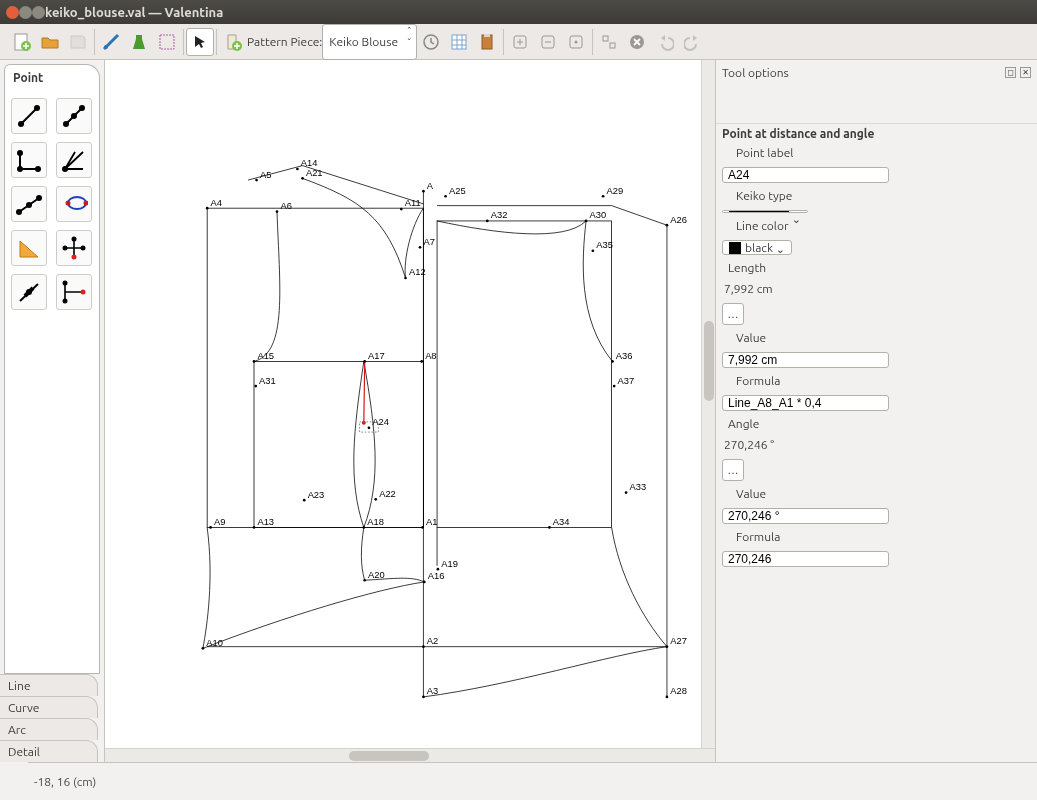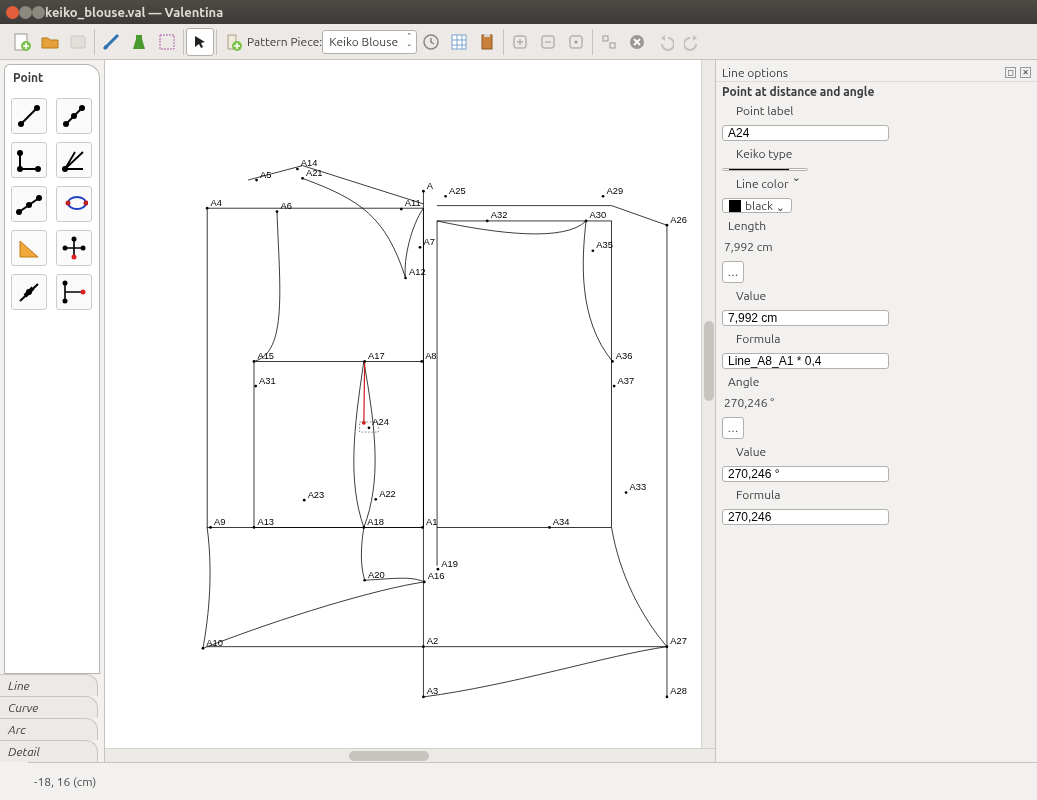--- a/index.html
+++ b/index.html
@@ -4,43 +4,43 @@
 <style>
 * { box-sizing: border-box; margin: 0; padding: 0; }
 body { font-family: "Ubuntu", "Segoe UI", sans-serif; font-size: 12px; color: #3c3c3c; background: #f2f1f0; width: 1037px; height: 800px; overflow: hidden; display: flex; flex-direction: column; }
 .titlebar { height: 24px; background: linear-gradient(#4c4b46,#3c3b37); display: flex; align-items: center; padding: 0 6px; color: #dfdbd2; font-size: 13px; font-weight: 600; }
 .tb-btn { width: 13px; height: 13px; border-radius: 50%; display: inline-block; }
 .tb-close { background: #e45e3c; } .tb-min { background: #8b8880; } .tb-max { background: #8b8880; }
 .toolbar { height: 36px; background: #ece9e6; border-bottom: 1px solid #c7c4c0; display: flex; align-items: center; padding: 0 8px; gap: 0; }
 .tbtn { width: 28px; height: 28px; display: flex; align-items: center; justify-content: center; border-radius: 3px; }
 .tsep { width: 1px; height: 26px; background: #c7c4c0; margin: 0 2px; }
 .tlabel { font-size: 12px; color: #3c3c3c; }
-.tselect { height: 24px; border: 1px solid #b3afaa; border-radius: 3px; background: #fff; padding: 0 18px 0 6px; font-size: 12px; position: relative; display: flex; align-items: center; min-width: 90px; }
+.tselect { height: 36px; border: 1px solid #b3afaa; border-radius: 3px; background: #fff; padding: 0 18px 0 6px; font-size: 12px; position: relative; display: flex; align-items: center; min-width: 90px; }
 .tselect::after { content: "⌃\A⌄"; white-space: pre; position: absolute; right: 4px; top: 0; font-size: 7px; line-height: 8px; text-align: center; }
 .content { flex: 1; display: flex; min-height: 0; }
 .leftpanel { width: 105px; background: #f2f1f0; display: flex; flex-direction: column; border-right: 1px solid #c7c4c0; }
 .tab-active { height: 26px; display: flex; align-items: center; padding: 0 8px; font-size: 12px; background: #fff; border: 1px solid #b9b5b0; border-bottom: none; border-radius: 6px 14px 0 0; margin: 4px 4px 0 4px; font-weight: 600; }
 .tab-body { flex: 1; background: #fff; border: 1px solid #b9b5b0; margin: 0 4px; border-top: none; padding: 8px 6px; }
 .toolgrid { display: grid; grid-template-columns: 1fr 1fr; gap: 8px; }
 .toolcell { width: 36px; height: 36px; border: 1px solid #cfccc7; border-radius: 3px; background: #fafafa; display: flex; align-items: center; justify-content: center; }
-.tabs-bottom { display: flex; flex-direction: column; font-style: italic; }
+.tabs-bottom { display: flex; flex-direction: column; }
 .btab { height: 22px; display: flex; align-items: center; padding: 0 8px; font-size: 12px; background: #ece9e6; border-top: 1px solid #c7c4c0; border-right: 1px solid #c7c4c0; border-radius: 0 12px 0 0; margin-right: 6px; }
 .canvas-wrap { flex: 1; position: relative; background: #fff; display: flex; flex-direction: column; }
 .canvas { flex: 1; position: relative; background: #fff; overflow: hidden; }
 svg.pattern { width: 100%; height: 100%; }
 .plabel { font-size: 11px; fill: #000; font-family: sans-serif; }
 .hscroll { height: 14px; background: #eceae7; border-top: 1px solid #d5d2cd; position: relative; }
 .hscroll::before { content: ""; position: absolute; left: 40%; top: 2px; width: 80px; height: 10px; background: #c8c5c0; border-radius: 5px; }
 .vscroll { width: 14px; background: #eceae7; border-left: 1px solid #d5d2cd; position: relative; }
 .vscroll::before { content: ""; position: absolute; top: 38%; left: 2px; height: 80px; width: 10px; background: #c8c5c0; border-radius: 5px; }
 .midrow { flex: 1; display: flex; min-height: 0; }
 .rightpanel { width: 322px; background: #f2f1f0; border-left: 1px solid #c7c4c0; display: flex; flex-direction: column; padding: 4px 0 0 0; }
 .rp-title { display: flex; align-items: center; justify-content: space-between; padding: 2px 6px; font-size: 12px; }
 .rp-title .ctrls { display: flex; gap: 4px; }
-.rp-sub { padding: 3px 6px; font-weight: 700; font-size: 12px; border-top: 1px solid #dedbd6; }
+.rp-sub { padding: 3px 6px; font-weight: 700; font-size: 12px; border-top: 1px solid #dedbd6; margin-top: 42px; }
 .prop { display: flex; align-items: flex-start; padding: 3px 6px; gap: 8px; flex-direction: column; }
 .prop label { width: 80px; font-size: 12px; text-align: left; padding-left: 14px; }
 .prop.bold label { font-weight: 400; padding-left: 6px; }
 .prop input[type=text] { flex: 1; height: 22px; border: 1px solid #b3afaa; border-radius: 3px; padding: 0 5px; font-size: 12px; background: #fff; }
 .prop .val-ro { flex: 1; font-size: 12px; padding-left: 2px; }
 .prop .dd { flex: 1; height: 22px; border: 1px solid #b3afaa; border-radius: 3px; background: #fff; display: flex; align-items: center; padding: 0 18px 0 6px; font-size: 12px; position: relative; }
 .prop .dd::after { content: "⌄"; position: absolute; right: 6px; top: 2px; font-size: 11px; }
 .sqbtn { width: 22px; height: 22px; border: 1px solid #b3afaa; border-radius: 3px; display: flex; align-items: center; justify-content: center; background: #fff; font-size: 11px; }
 .statusbar { height: 38px; background: #f2f1f0; border-top: 1px solid #c7c4c0; display: flex; flex-direction: column; justify-content: center; padding: 2px 6px; font-size: 12px; color: #4a4a4a; margin-left: 28px; }
 .lineswatch { width: 60px; height: 0; border-top: 1.5px solid #000; }
@@ -385,21 +385,21 @@
             </g>
         </svg>
       </div>
       <div class="vscroll"></div>
     </div>
     <div class="hscroll"></div>
   </div>
 
   <div class="rightpanel">
     <div class="rp-title">
-      <span>Line options</span>
+      <span>Tool options</span>
       <div class="ctrls">
         <span style="border:1px solid #999;width:11px;height:11px;font-size:8px;text-align:center">◻</span>
         <span style="border:1px solid #999;width:11px;height:11px;font-size:8px;text-align:center">✕</span>
       </div>
     </div>
     <div class="rp-sub">Point at distance and angle</div>
     <div class="prop">
       <label>Point label</label>
       <input type="text" value="A24" style="">
     </div>

